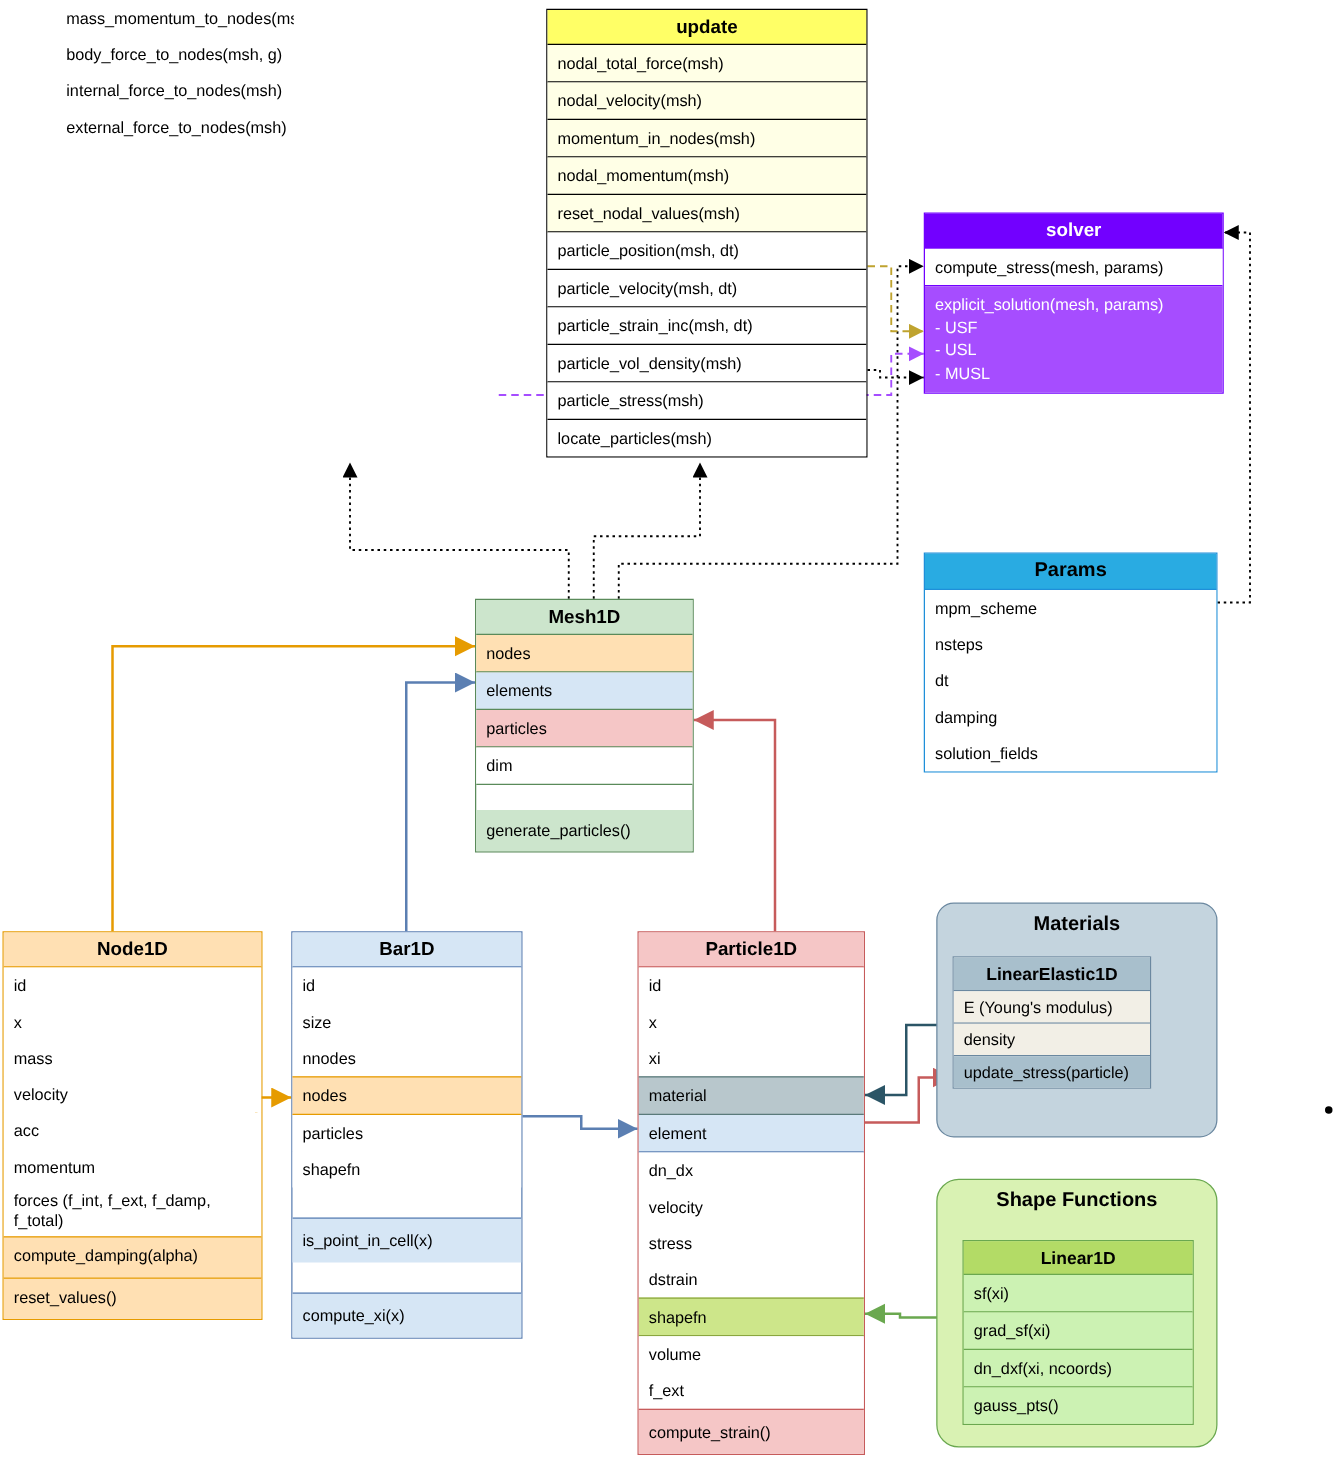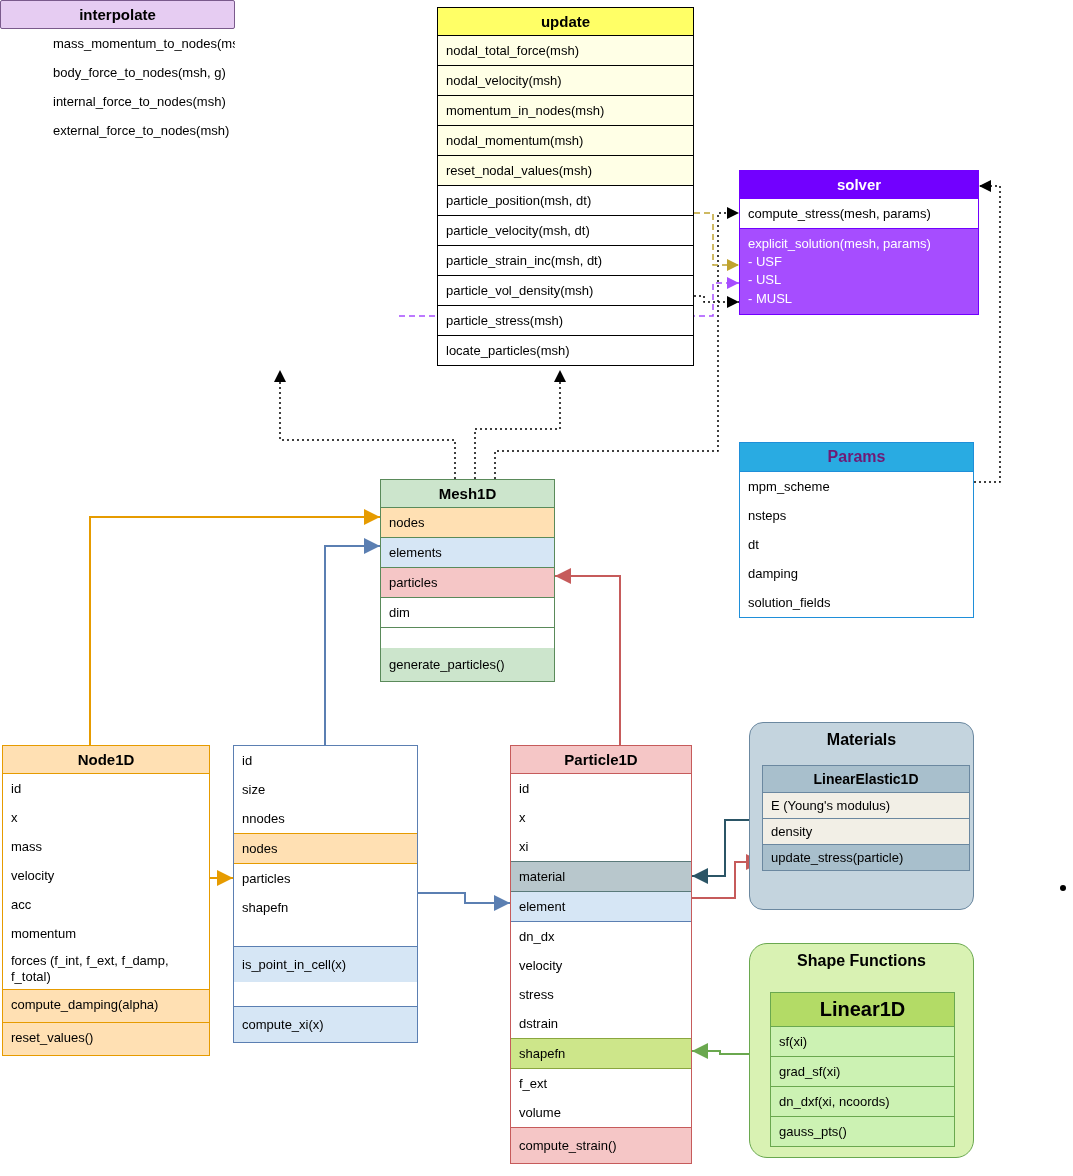--- a/index.html
+++ b/index.html
@@ -52,21 +52,21 @@
     background:#a64dff; color:#fff; padding:6px 8px; line-height:1.4;
   }
 
   
   #interpolate { left: 164px; top: 224px; width: 235px; border:none; }
   #interpolate .title { background:#e6ccf2; border:1px solid #7a5a8c; border-radius:2px; }
   #interpolate .row { background:#fff; padding:7px 6px;margin-left:47px; }
 
   
   #params { left: 739px; top: 442px; width: 235px; border-color:#1f8fd9; }
-  #params .title { background:#29abe2; color:#701a75; border-bottom:1px solid #1f8fd9; font-size:16px;}
+  #params .title { background:#29abe2; color:#000000; border-bottom:1px solid #1f8fd9; font-size:16px;}
   #params .row { background:#fff; }
 
   
   #mesh { left: 380px; top: 479px; width: 175px; border-color:#5a8a5a; }
   #mesh .title { background:#cce5cc; border-bottom:1px solid #5a8a5a; }
   #mesh .row { border-bottom:1px solid #5a8a5a; }
   #mesh .row:last-child{ border-bottom:none; }
   #mesh .r-nodes{ background:#ffe0b3; }
   #mesh .r-elem { background:#d6e6f5; }
   #mesh .r-part { background:#f5c6c6; }
@@ -94,32 +94,32 @@
   #particle .r-mat { background:#b8c7cc; border-top:1px solid #5a7a7a; border-bottom:1px solid #5a7a7a;}
   #particle .r-elem { background:#d6e6f5; border-bottom:1px solid #5b7fb2;}
   #particle .r-shape { background:#cde68a; border-top:1px solid #8aa63f; border-bottom:1px solid #8aa63f;}
   #particle .row.method { background:#f5c6c6; border-top:1px solid #c65b5b; padding-top:10px; padding-bottom:10px;}
 
   
   #materials { position:absolute; left: 749px; top: 722px; width: 225px; height:188px;
     border:1px solid #6b88a0; background:#c4d4de; border-radius:14px; box-sizing:border-box;}
   #materials .outer-title{ text-align:center; font-weight:bold; font-size:16px; padding:8px 0 6px;}
 
-  #linearelastic { position:absolute; left: 762px; top: 765px; width: 208px; border:1px solid #6b88a0; background:#fff;}
+  #linearelastic { position:absolute; left: 762px; top: 765px; width: 159px; border:1px solid #6b88a0; background:#fff;}
   #linearelastic .title{ background:#a8bfcc; border-bottom:1px solid #6b88a0; font-size:14px;}
   #linearelastic .row{ background:#f2efe6; border-bottom:1px solid #6b88a0; padding:5px 8px;}
   #linearelastic .row.method{ background:#a8bfcc; border-bottom:none;}
 
   
   #shapefns { position:absolute; left: 749px; top: 943px; width: 225px; height:215px;
     border:1px solid #6aa84f; background:#d9f2b3; border-radius:18px; box-sizing:border-box;}
   #shapefns .outer-title{ text-align:center; font-weight:bold; font-size:16px; padding:8px 0 6px;}
 
   #linear1d { position:absolute; left: 770px; top: 992px; width: 185px; border:1px solid #6aa84f;}
-  #linear1d .title{ background:#b3db66; border-bottom:1px solid #6aa84f; font-size:20px;}
+  #linear1d .title{ background:#b3db66; border-bottom:1px solid #6aa84f; font-size:14px;}
   #linear1d .row{ background:#ccf2b3; border-bottom:1px solid #6aa84f; padding:7px 8px;}
   #linear1d .row:last-child{ border-bottom:none;}
 
   .dot { position:absolute; width:6px; height:6px; background:#000; border-radius:50%;
          left: 1060px; top: 885px; }
 </style>
 </head>
 <body>
 
 <svg class="connectors">
@@ -197,21 +197,20 @@
   <div class="row">compute_stress(mesh, params)</div>
   <div class="block">
     <div>explicit_solution(mesh, params)</div>
     <div>- USF</div>
     <div>- USL</div>
     <div>- MUSL</div>
   </div>
 </div>
 
 <div id="interpolate">
-  <div class="title">interpolate</div>
   <div class="row">mass_momentum_to_nodes(msh)</div>
   <div class="row">body_force_to_nodes(msh, g)</div>
   <div class="row">internal_force_to_nodes(msh)</div>
   <div class="row">external_force_to_nodes(msh)</div>
 </div>
 
 <div id="params" class="box">
   <div class="title">Params</div>
   <div class="row">mpm_scheme</div>
   <div class="row">nsteps</div>
@@ -236,20 +235,21 @@
   <div class="row">mass</div>
   <div class="row">velocity</div>
   <div class="row">acc</div>
   <div class="row">momentum</div>
   <div class="row wrap">forces (f_int, f_ext, f_damp, f_total)</div>
   <div class="row method">compute_damping(alpha)</div>
   <div class="row method">reset_values()</div>
 </div>
 
 <div id="bar" class="box">
+  <div class="title">Bar1D</div>
   <div class="row">id</div>
   <div class="row">size</div>
   <div class="row">nnodes</div>
   <div class="row r-nodes">nodes</div>
   <div class="row">particles</div>
   <div class="row">shapefn</div>
   <div class="row method">is_point_in_cell(x)</div>
   <div class="row method">compute_xi(x)</div>
 </div>
 
@@ -258,22 +258,22 @@
   <div class="row">id</div>
   <div class="row">x</div>
   <div class="row">xi</div>
   <div class="row r-mat">material</div>
   <div class="row r-elem">element</div>
   <div class="row">dn_dx</div>
   <div class="row">velocity</div>
   <div class="row">stress</div>
   <div class="row">dstrain</div>
   <div class="row r-shape">shapefn</div>
+  <div class="row">volume</div>
   <div class="row">f_ext</div>
-  <div class="row">volume</div>
   <div class="row method">compute_strain()</div>
 </div>
 
 <div id="materials">
   <div class="outer-title">Materials</div>
 </div>
 <div id="linearelastic" class="box">
   <div class="title">LinearElastic1D</div>
   <div class="row">E (Young's modulus)</div>
   <div class="row">density</div>

